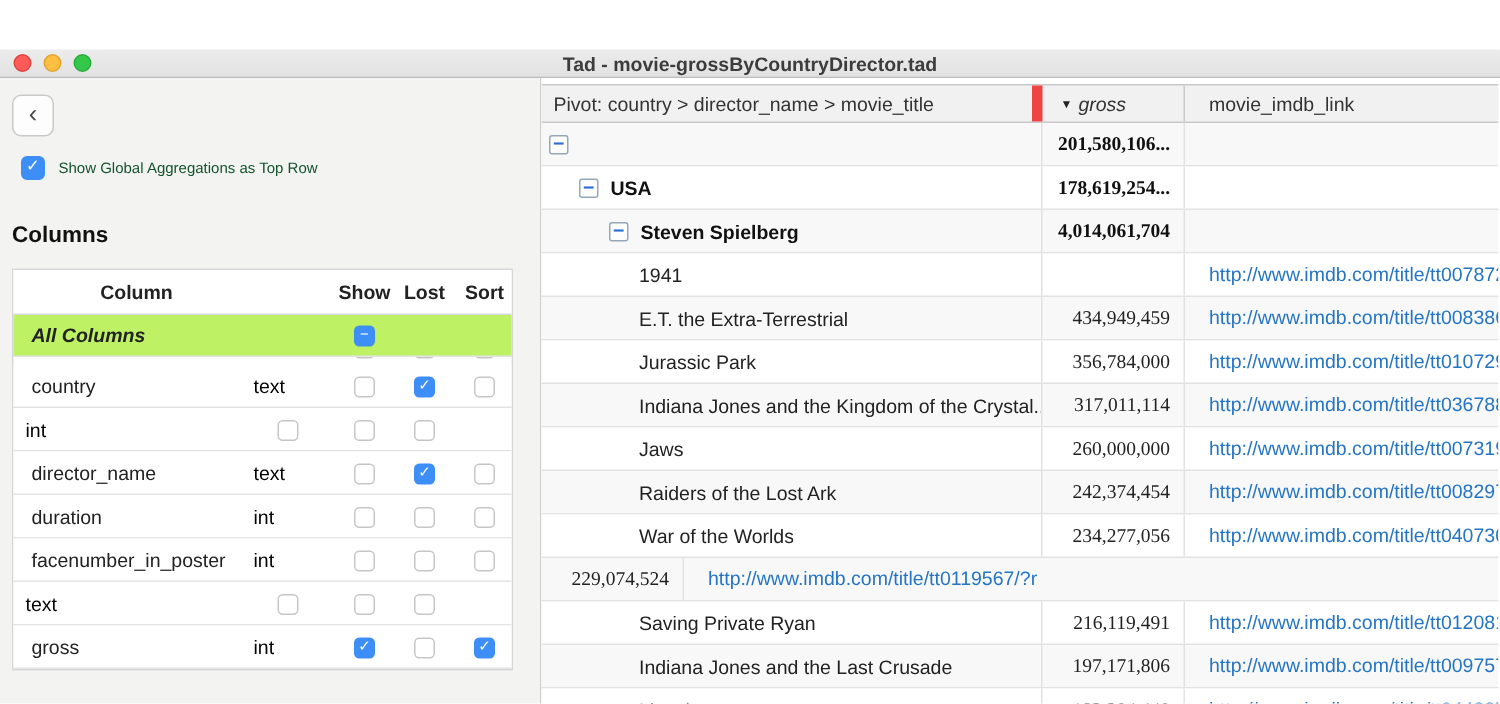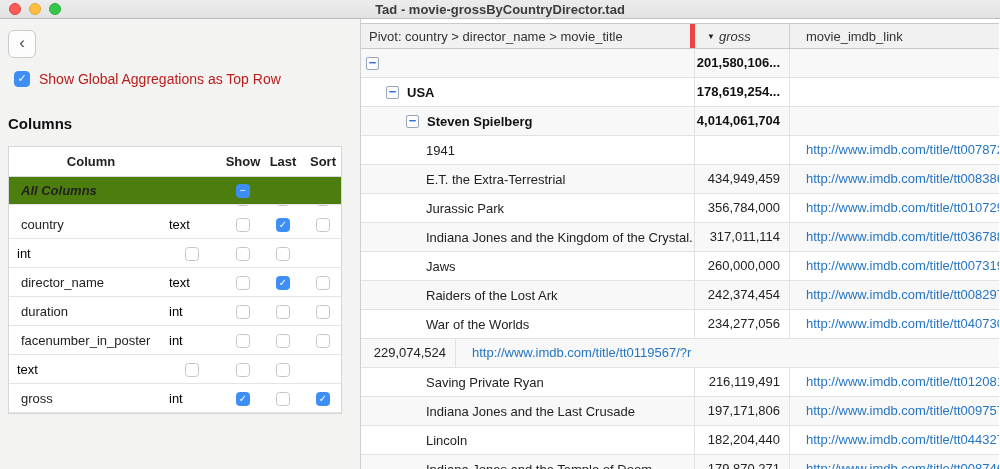--- a/index.html
+++ b/index.html
@@ -2,21 +2,21 @@
 <html><head>
 <meta charset="utf-8">
 <style>
   * { margin:0; padding:0; box-sizing:border-box; }
   html,body { width:1000px; height:469px; overflow:hidden;
     font-family:"Liberation Sans", sans-serif; background:#fff; color:#222; }
 
   
   .titlebar { height:19px; background:linear-gradient(#ececec,#e2e2e2);
     border-bottom:1px solid #bdbdbd; position:relative;
-    display:flex; align-items:center; }
+    display:flex; align-items:center;margin-top:33px; }
   .lights { position:absolute; left:9px; top:3px; display:flex; gap:8px; }
   .light { width:12px; height:12px; border-radius:50%; }
   .light.red { background:#fc5b57; border:1px solid #e2443f; }
   .light.yellow { background:#fdbe41; border:1px solid #e0a535; }
   .light.green { background:#34c84a; border:1px solid #2aad3c; }
   .title { flex:1; text-align:center; font-size:13px; font-weight:600; color:#3c3c3c; }
 
   
   .main { display:flex; height:450px; }
   .sidebar { width:361px; background:#f3f3f1; border-right:1px solid #cfcfcf;
@@ -25,64 +25,64 @@
 
   
   .backbtn { margin-top:11px; width:28px; height:28px; background:#fdfdfd;
     border:1px solid #c9c9c9; border-radius:6px; font-size:17px; color:#4a4a4a;
     display:flex; align-items:center; justify-content:center; cursor:default;
     padding-bottom:2px; }
   .sb-heading { font-size:15px; font-weight:700; color:#111; }
   .h-general { margin-top:24px; }
   .h-columns { margin-top:28px; }
   .aggrow { margin-top:13px; display:flex; align-items:center; gap:9px; padding-left:6px; }
-  .aggrow .label { font-size:14px; color:#b91c1c; }
+  .aggrow .label { font-size:10px; color:#14532d; }
 
   .cb { display:inline-block; width:14px; height:14px; border:1.5px solid #c6c6c6;
     border-radius:3.5px; background:#fff; font-size:10px; line-height:11px;
     text-align:center; color:#fff; }
   .cb.on, .cb.indet { background:#3e8ef7; border-color:#3e8ef7; }
   .cb.big { width:16px; height:16px; line-height:13px; font-size:11px; border-radius:4px; }
 
   .coltable { margin-top:14px; width:334px; background:#fff;
     border:1px solid #d6d6d6; font-size:13px; }
   .crow { display:grid; grid-template-columns:152px 62px 40px 40px 40px;
     align-items:center; height:29px; border-bottom:1px solid #e4e4e4; background:#fff; }
   .crow .cname { padding-left:12px; white-space:nowrap; overflow:hidden; }
   .crow .ctype { padding-left:8px; color:#000000; }
   .crow .ccb { text-align:center; }
   .crow .ccb .cb { vertical-align:middle; }
   .chead { height:30px; border-bottom:1px solid #d9d9d9; font-weight:700; background:#fff; }
   .chead div { white-space:nowrap; }
   .chead .hcol { text-align:center; padding-left:12px; }
   .chead .hcb { text-align:center; }
-  .allcols { background:#4d7c0f; height:28px; }
+  .allcols { background:#bef264; height:28px; }
   .allcols .cname { font-style:italic; font-weight:700; }
   .srow-clip { height:5px; overflow:hidden; }
   .srow-clip .crow { margin-top:-21px; border-bottom:none; }
 
   
   .ghead { margin-top:4px; display:flex; height:26px; align-items:center;
     background:#f1f1f1; border-top:1px solid #c9c9c9; border-bottom:1px solid #c9c9c9;
     font-size:13px; color:#333; }
-  .ghead .gh-pivot { width:334px; padding-left:8px; border-right:5px solid #ef4444;
+  .ghead .gh-pivot { width:334px; padding-left:8px; border-right:7px solid #ef4444;
     height:100%; display:flex; align-items:center; white-space:nowrap; overflow:hidden; }
   .ghead .gh-gross { width:95px; padding-left:12px; border-right:1px solid #cccccc;
     height:100%; display:flex; align-items:center; gap:4px; }
   .ghead .gh-gross .glabel { font-style:italic; }
   .ghead .gh-link { flex:1; padding-left:16px; }
   .sorticon { font-size:8px; color:#222; }
 
   .grows { font-size:13px; }
   .grow { display:flex; height:29px; border-bottom:1px solid #e2e2e2; background:#fff; }
   .grows .grow:nth-child(odd) { background:#f8f8f8; } 
   .c-pivot { width:334px; display:flex; align-items:center;
     border-right:1px solid #e2e2e2; overflow:hidden; white-space:nowrap; }
   .c-gross { width:95px; text-align:right; padding-right:9px; line-height:28px;
-    border-right:1px solid #e2e2e2; white-space:nowrap; overflow:hidden; }
+    border-right:1px solid #e2e2e2; white-space:nowrap; overflow:hidden;font-family:Liberation Serif, serif; }
   .c-link { flex:1; padding-left:16px; line-height:28px; white-space:nowrap; overflow:hidden; }
   .c-link a { color:#2575c4; text-decoration:none; }
   .collapser { flex:none; width:13px; height:13px; border:1px solid #94a7bd;
     border-radius:2px; background:#fdfdfd; color:#2a6fd6; font-size:13px;
     line-height:10px; text-align:center; font-weight:700; margin-right:8px; }
   .rlabel { overflow:hidden; text-overflow:clip; }
   .grow.bold .rlabel, .grow.bold .c-gross { font-weight:700; color:#111; }
   .ind { flex:none; }
 </style>
 </head>
@@ -110,21 +110,21 @@
       <span class="label">Show Global Aggregations as Top Row</span>
     </div>
 
     <div class="sb-heading h-columns">Columns</div>
 
     <div class="coltable">
       <div class="crow chead">
         <div class="hcol">Column</div>
         <div></div>
         <div class="hcb">Show</div>
-        <div class="hcb">Last</div>
+        <div class="hcb">Lost</div>
         <div class="hcb">Sort</div>
       </div>
 
       <div class="crow allcols">
         <div class="cname">All Columns</div>
         <div class="ctype"></div>
         <div class="ccb"><span class="cb indet">−</span></div>
         <div class="ccb"></div>
         <div class="ccb"></div>
       </div>

